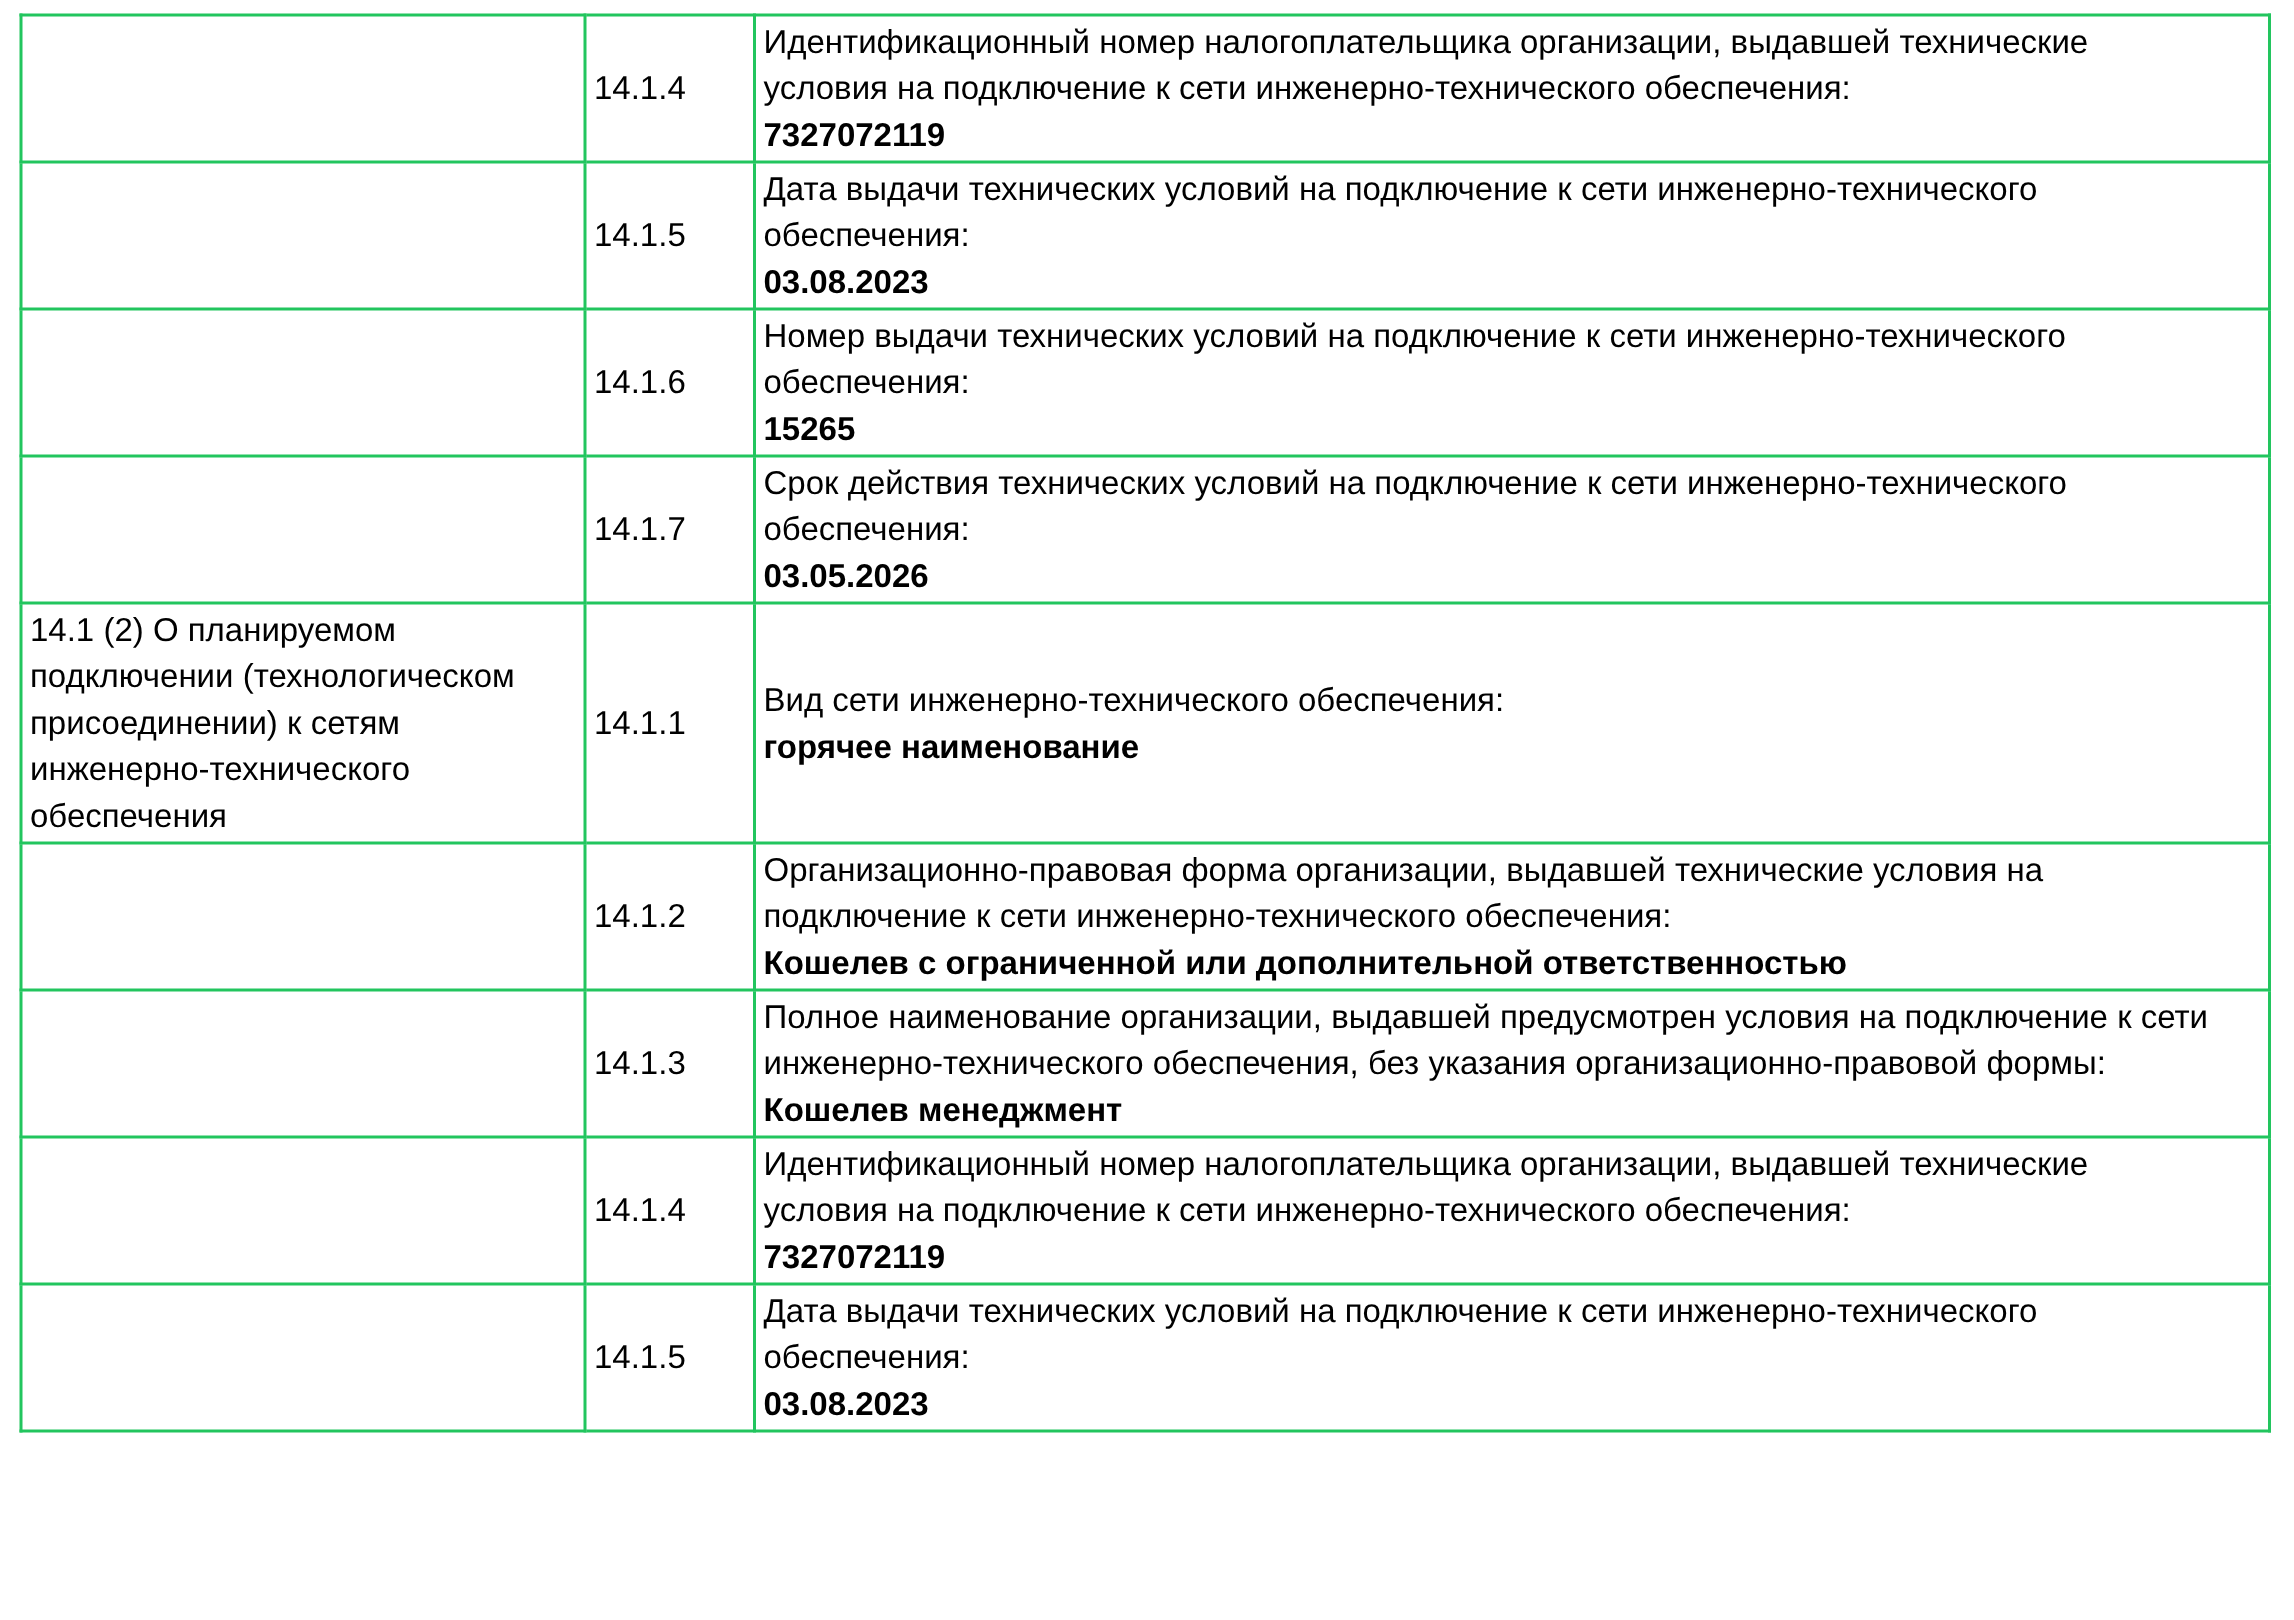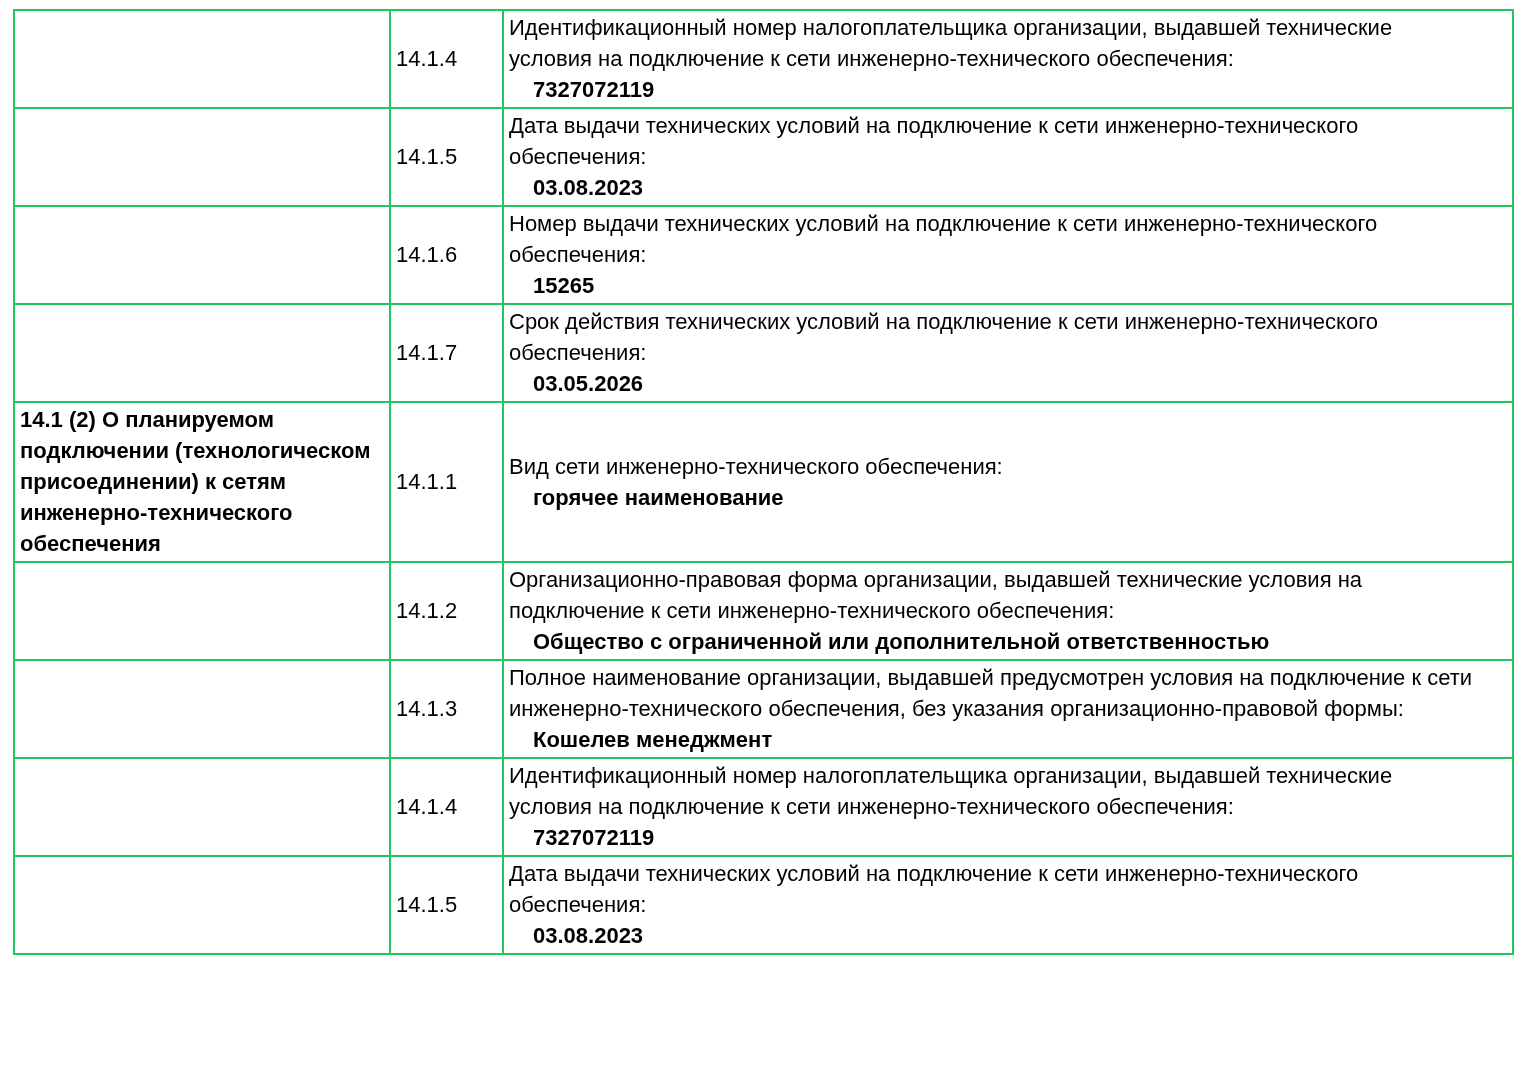--- a/index.html
+++ b/index.html
@@ -33,36 +33,34 @@
     vertical-align: middle;
     padding: 1px 3px 2px 5px;
     font-size: 22px;
     line-height: 31px;
     color: #000000;
     overflow: hidden;
   }
   td.section-cell {
     white-space: pre-line;
     vertical-align: middle;
-    font-weight: bold;
   }
   td.num-cell {
     vertical-align: middle;
   }
   td.content-cell {
     vertical-align: middle;
   }
   .item-label {
     white-space: pre-line;
     font-weight: normal;
   }
   .item-value {
     white-space: pre-line;
     font-weight: bold;
-    margin-left: 24px;
   }
 </style>
 </head>
 <body>
 
 <div class="page">
   <table class="decl-table">
     <colgroup>
       <col style="width: 376px;">
       <col style="width: 113px;">
@@ -116,21 +114,21 @@
             <div class="item-label">Вид сети инженерно-технического обеспечения:</div>
             <div class="item-value">горячее наименование</div>
           </td>
         </tr>
         <tr>
           <td class="section-cell"></td>
           <td class="num-cell">14.1.2</td>
           <td class="content-cell">
             <div class="item-label">Организационно-правовая форма организации, выдавшей технические условия на
 подключение к сети инженерно-технического обеспечения:</div>
-            <div class="item-value">Общество с ограниченной или дополнительной ответственностью</div>
+            <div class="item-value">Кошелев с ограниченной или дополнительной ответственностью</div>
           </td>
         </tr>
         <tr>
           <td class="section-cell"></td>
           <td class="num-cell">14.1.3</td>
           <td class="content-cell">
             <div class="item-label">Полное наименование организации, выдавшей предусмотрен условия на подключение к сети
 инженерно-технического обеспечения, без указания организационно-правовой формы:</div>
             <div class="item-value">Кошелев менеджмент</div>
           </td>

